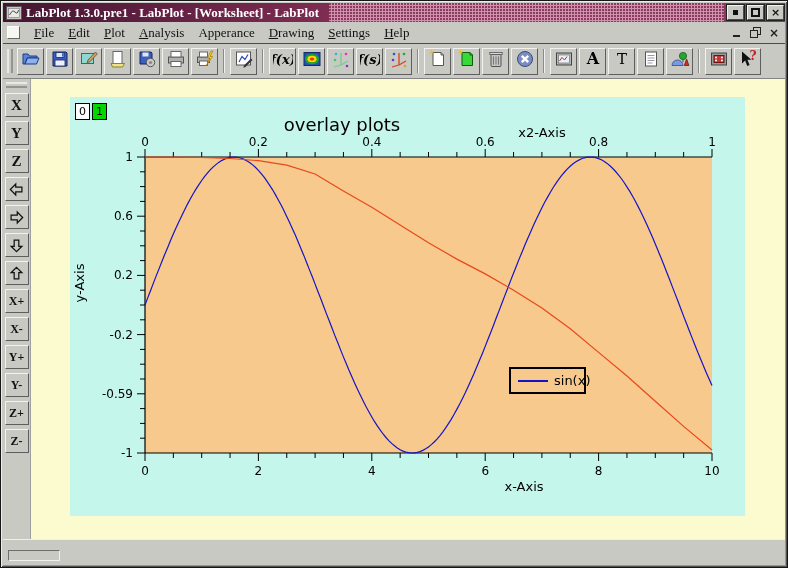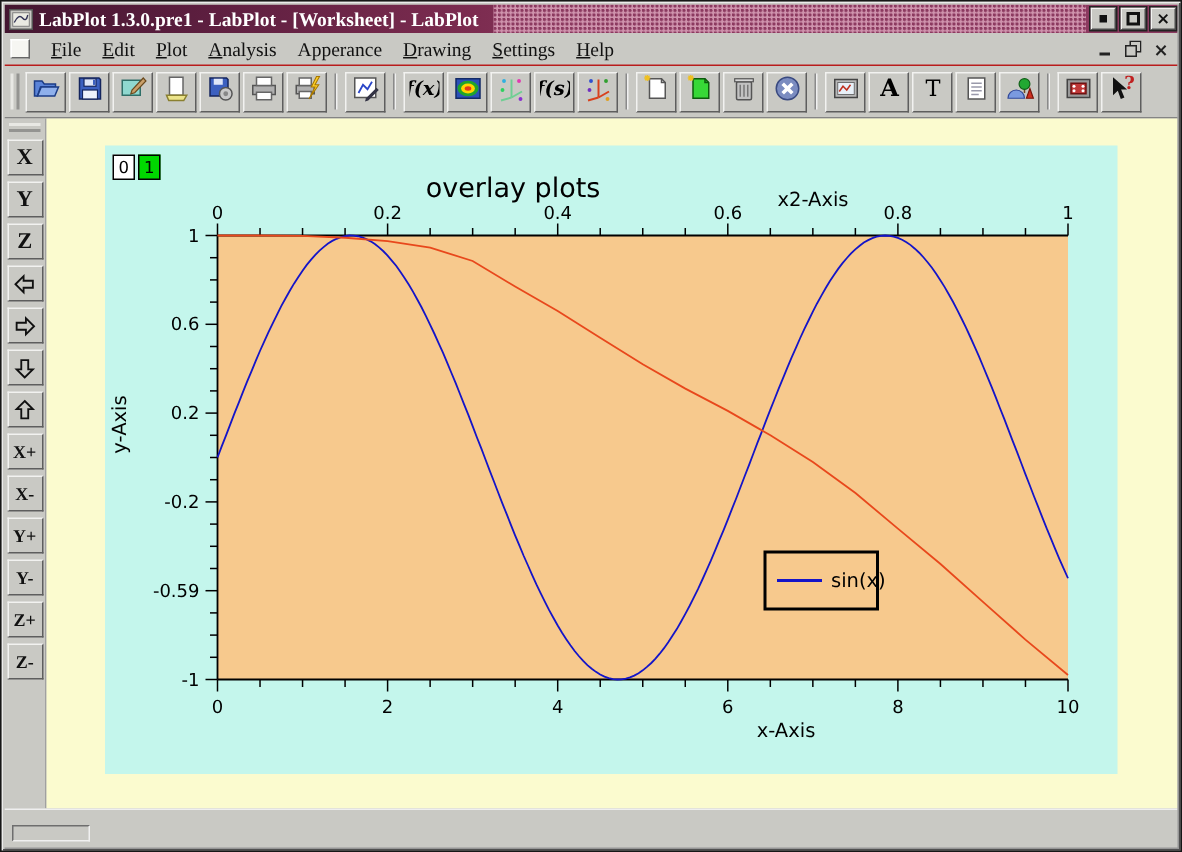--- a/index.html
+++ b/index.html
@@ -51,21 +51,21 @@
 .canvas{position:absolute;left:70px;top:97px;width:675px;height:419px;background:#c4f6ec}
 #plot-svg{position:absolute;inset:0}
 .ticklbl{font:12px "DejaVu Sans",sans-serif;fill:#000}
 .plot-title{font:18px "DejaVu Sans",sans-serif;fill:#000}
 .axis-title{font:13px "DejaVu Sans",sans-serif;fill:#000}
 .tab{position:absolute;top:6px;height:17px;border:1px solid #000;font:11px "DejaVu Sans",sans-serif;color:#000;
   display:flex;align-items:center;justify-content:center}
 .tab-0{left:5px;width:15px;background:#ffffff}
 .tab-1{left:22px;width:15px;background:#00d800}
 .legend-box{position:absolute;border:2px solid #000;display:flex;align-items:center}
-.legend-sin{left:439px;top:270px;width:77px;height:40px}
+.legend-sin{left:439px;top:270px;width:77px;height:27px}
 .legend-cos{left:436px;top:308px;width:82px;height:27px}
 .legend-swatch{width:30px;height:2px;margin-left:7px;flex:0 0 auto}
 .legend-label{font:13px "DejaVu Sans",sans-serif;margin-left:6px;color:#000}
 
 .statusbar{position:absolute;left:3px;right:3px;bottom:3px;height:26px;background:#c9c9c4;border-top:1px solid #efefef}
 .status-cell{position:absolute;left:5px;bottom:4px;width:52px;height:11px;border:1px solid;border-color:#6e6e6e #f0f0f0 #f0f0f0 #6e6e6e}
 </style>
 </head>
 <body>
 

